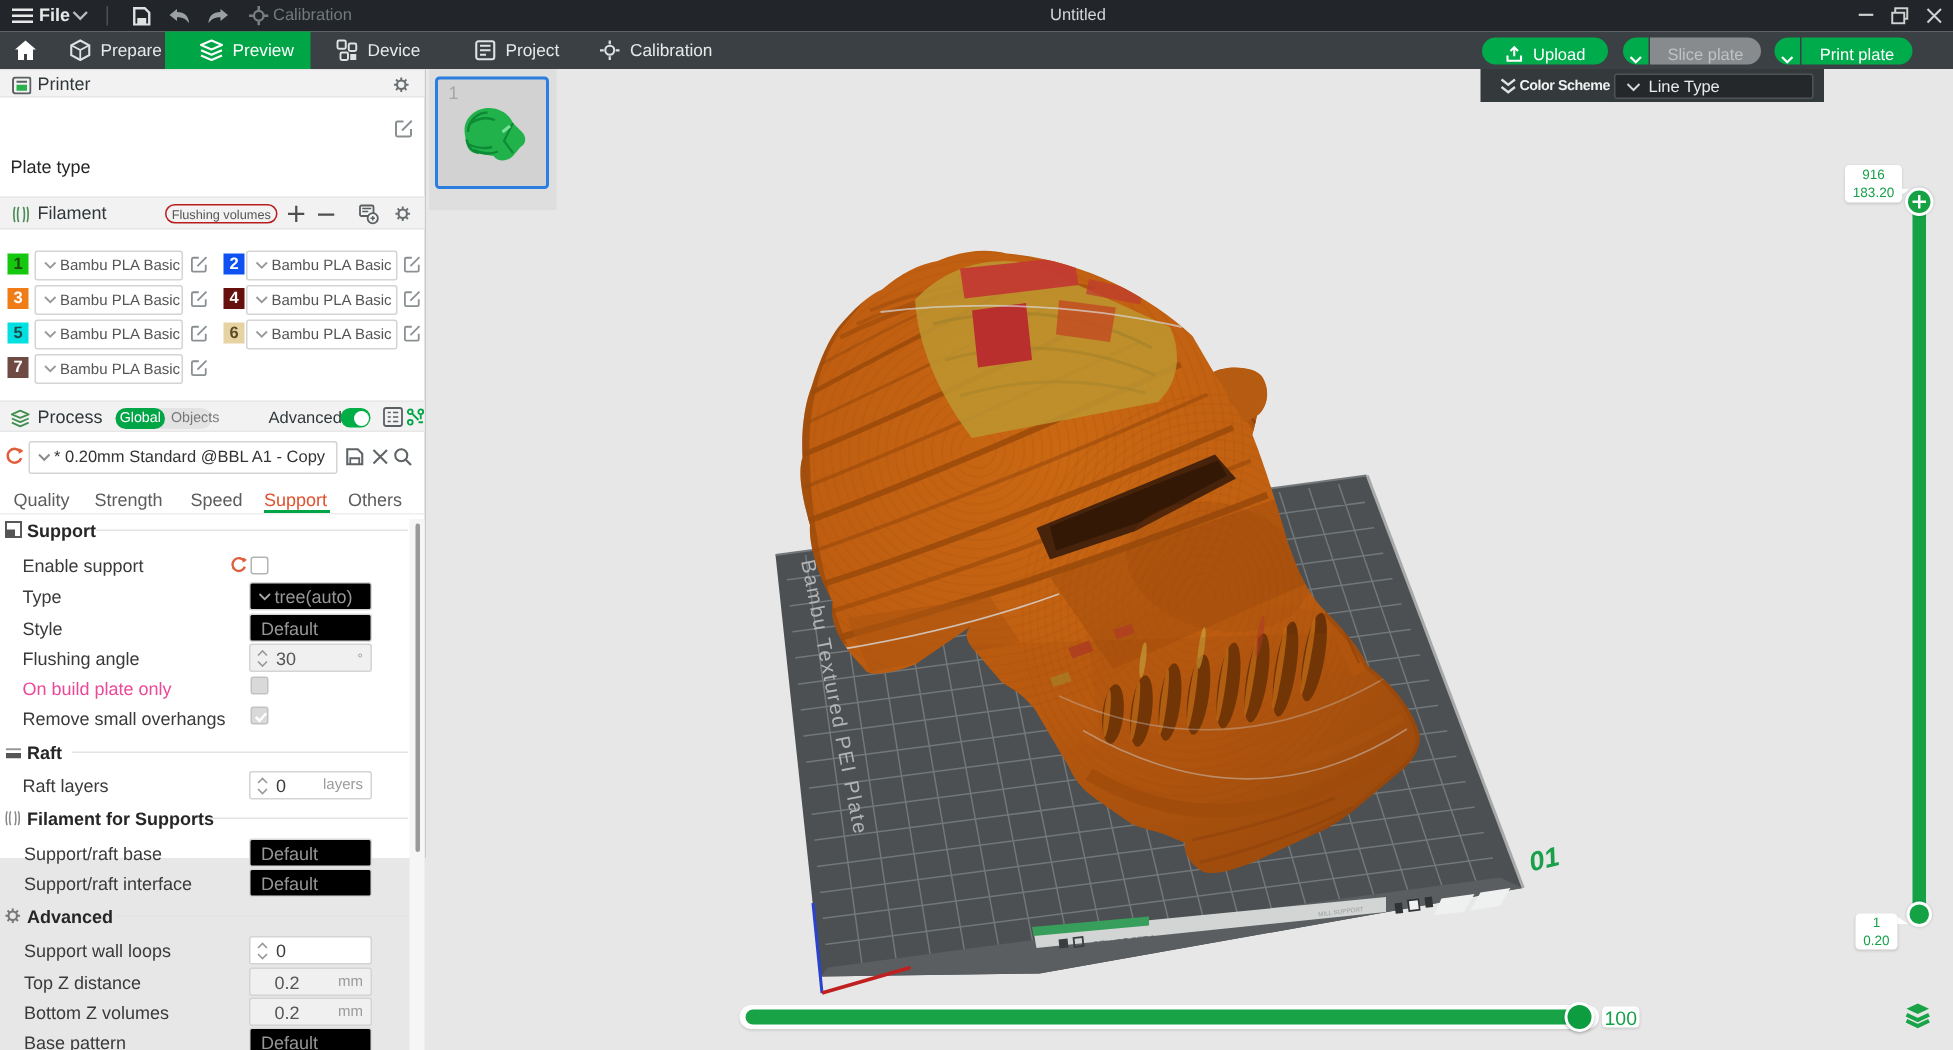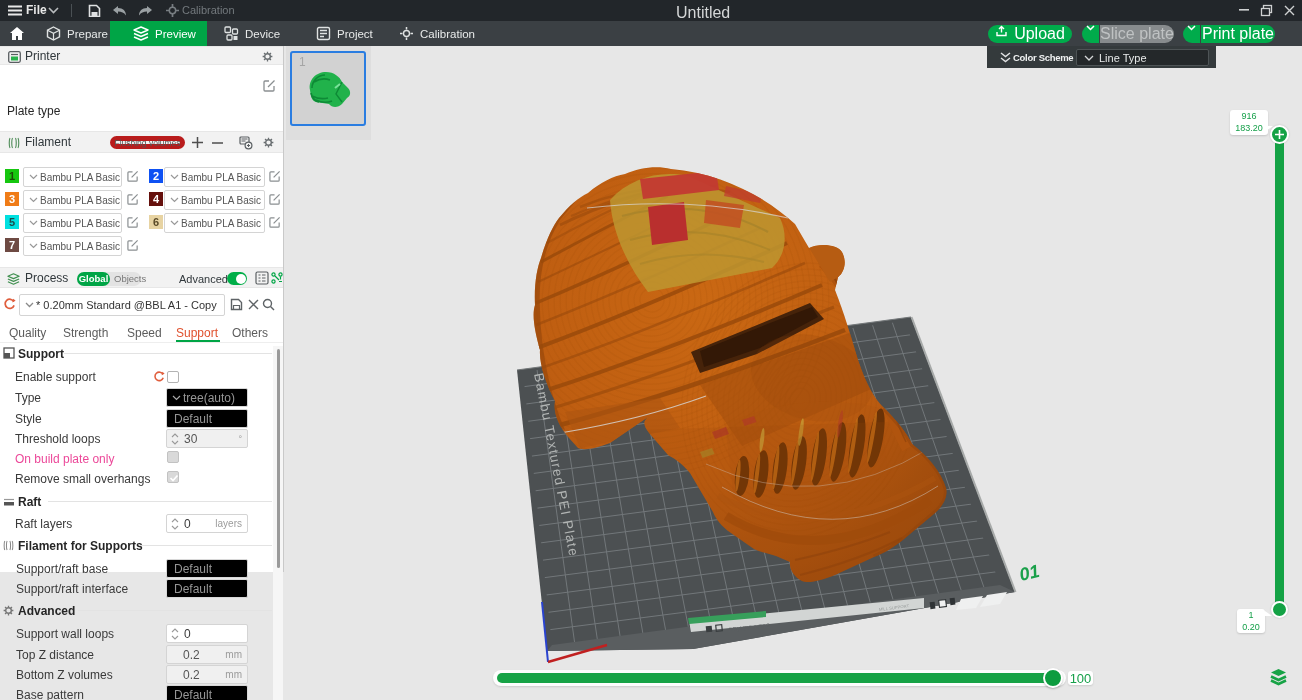--- a/index.html
+++ b/index.html
@@ -16,21 +16,21 @@
 .chev{margin:0 2px 0 5px;flex:none}
 .lbl{position:absolute;font-size:12px;color:#3a3a3a;white-space:nowrap}
 .sect{position:absolute;font-size:12px;font-weight:bold;color:#262626;white-space:nowrap}
 .sline{position:absolute;height:1px;background:#e3e3e3}
 .cb{position:absolute;width:12px;height:12px;border:1px solid #b3b3b3;border-radius:2px;background:#fff}
 .cb.dis{background:#d9d9d9;border-color:#c2c2c2}
 .spin{position:absolute;background:#fff;border:1px solid #d4d4d4;border-radius:2px;font-size:12px;color:#3a3a3a;display:flex;align-items:center}
 .spin.dis{background:#f0f0f0;color:#969696}
 .etab{position:absolute;font-size:12px;color:#5c5c5c}
 #vp{position:absolute;left:285px;top:46px;width:1017px;height:654px;background:#e7e7e7}
-.grnbtn{position:absolute;top:25px;height:18px;background:#00a94a;border-radius:9px;color:#fff;font-size:16px;display:flex;align-items:flex-start;justify-content:center}
+.grnbtn{position:absolute;top:25px;height:18px;background:#00a94a;border-radius:9px;color:#fff;font-size:11px;display:flex;align-items:flex-end;justify-content:center}
 </style>
 </head>
 <body>
 <div id="titlebar">
  <svg class="abs" style="left:8px;top:5px" width="14" height="11">
       <path d="M0 1.5h14M0 5.5h14M0 9.5h14" stroke="#e8e8e8" stroke-width="1.8"></path>
     </svg>
  <div class="abs" style="left:26px;top:3px;font-size:12px;font-weight:bold;color:#e8e8e8">File</div>
  <svg class="abs" style="left:48px;top:7px" width="11" height="7">
       <path d="M1 1l4.5 4.5L10 1" stroke="#b9bcbe" stroke-width="1.6" fill="none"></path>
@@ -44,21 +44,21 @@
       <path d="M6 1L1 5l5 4V6.5c3.5 0 6 1 8 4 0-4.5-3-7.5-8-7.5z" fill="#9aa0a3"></path>
     </svg>
  <svg class="abs" style="left:138px;top:5px" width="15" height="12">
       <path d="M9 1l5 4-5 4V6.5c-3.5 0-6 1-8 4 0-4.5 3-7.5 8-7.5z" fill="#9aa0a3"></path>
     </svg>
  <svg class="abs" style="left:166px;top:4px" width="13" height="13">
       <circle cx="6.5" cy="6.5" r="3.2" fill="none" stroke="#787e82" stroke-width="1.5"></circle>
       <path d="M6.5 0v3M6.5 10v3M0 6.5h3M10 6.5h3" stroke="#787e82" stroke-width="1.7"></path>
     </svg>
  <div class="abs" style="left:182px;top:4px;font-size:11px;color:#73797d">Calibration</div>
- <div class="abs" style="left:676px;top:4px;font-size:16px;color:#d4d6d7">Untitled</div>
+ <div class="abs" style="left:700px;top:4px;font-size:11px;color:#d4d6d7">Untitled</div>
  <svg class="abs" style="left:1239px;top:9px" width="10" height="2">
       <rect width="10" height="1.6" fill="#cfd1d2"></rect>
     </svg>
  <svg class="abs" style="left:1260px;top:4px" width="13" height="13">
       <rect x="3.5" y="1.5" width="8" height="7" fill="none" stroke="#cfd1d2" stroke-width="1.3"></rect>
       <rect x="1.5" y="4.5" width="8" height="7" fill="#22262a" stroke="#cfd1d2" stroke-width="1.3"></rect>
     </svg>
  <svg class="abs" style="left:1284px;top:5px" width="11" height="11">
       <path d="M1 1l9 9M10 1l-9 9" stroke="#cfd1d2" stroke-width="1.4"></path>
     </svg>
@@ -139,21 +139,21 @@
  <svg class="abs" style="left:263px;top:33px" width="13" height="13" viewBox="0 0 13 13">
       <path d="M11 7v4a1 1 0 01-1 1H2a1 1 0 01-1-1V3a1 1 0 011-1h4" fill="none" stroke="#8a8f91" stroke-width="1.3"></path>
       <path d="M5 8l6.5-6.5" stroke="#8a8f91" stroke-width="1.3"></path>
     </svg>
  <div class="lbl" style="left:7px;top:58px;color:#262626">Plate type</div>
  <div class="shdr" style="top:85px;height:22px">
   <svg class="abs" style="left:8px;top:5px" width="12" height="12" viewBox="0 0 12 12">
         <path d="M2 1c-1 1.6-1 8.4 0 10M4.5 1c-1 1.6-1 8.4 0 10M7.5 1c1 1.6 1 8.4 0 10M10 1c1 1.6 1 8.4 0 10" fill="none" stroke="#4d8b57" stroke-width="1.1"></path>
       </svg>
   <span class="stitle">Filament</span>
-  <div class="abs" style="left:110px;top:4px;width:75px;height:13px;border:5px solid #b91c1c;border-radius:7px;font-size:8.5px;color:#555;display:flex;align-items:center;justify-content:center;white-space:nowrap">Flushing volumes</div>
+  <div class="abs" style="left:110px;top:4px;width:75px;height:13px;border:1px solid #b91c1c;border-radius:7px;font-size:8.5px;color:#555;display:flex;align-items:center;justify-content:center;white-space:nowrap">Flushing volumes</div>
   <svg class="abs" style="left:192px;top:5px" width="11" height="11">
         <path d="M5.5 0v11M0 5.5h11" stroke="#4e4e4e" stroke-width="1.5"></path>
       </svg>
   <svg class="abs" style="left:212px;top:10px" width="11" height="2">
         <path d="M0 1h11" stroke="#4e4e4e" stroke-width="1.5"></path>
       </svg>
   <svg class="abs" style="left:239px;top:4px" width="14" height="14" viewBox="0 0 14 14">
         <rect x="1" y="1" width="9" height="7" rx="1" fill="none" stroke="#5a5f62" stroke-width="1.2"></rect>
         <path d="M2.5 3h6M2.5 5h4" stroke="#5a5f62" stroke-width="1"></path>
         <circle cx="9.5" cy="9.5" r="3.4" fill="#f2f2f2" stroke="#5a5f62" stroke-width="1.2"></circle>
@@ -224,21 +224,21 @@
         <path d="M11 7v4a1 1 0 01-1 1H2a1 1 0 01-1-1V3a1 1 0 011-1h4" fill="none" stroke="#8a8f91" stroke-width="1.3"></path>
         <path d="M5 8l6.5-6.5" stroke="#8a8f91" stroke-width="1.3"></path>
       </svg>
  </div>
  <div class="shdr" style="top:221px;height:21px">
   <svg class="abs" style="left:7px;top:5px" width="13" height="12" viewBox="0 0 16 15">
         <path d="M8 1l7 3-7 3-7-3zM1 7.5l7 3 7-3M1 11l7 3 7-3" fill="none" stroke="#3f8f4f" stroke-width="1.5" stroke-linejoin="round"></path>
       </svg>
   <span class="stitle">Process</span>
   <div class="abs" style="left:77px;top:3.5px;width:64px;height:14px;background:#e3e3e3;border-radius:8px;font-size:9.5px;color:#777;white-space:nowrap">
-        <div style="position:absolute;left:0;top:0;width:33px;height:14px;background:#00a546;border-radius:8px;color:#fff;font-weight:bold;display:flex;align-items:center;justify-content:center">Global</div>
+        <div style="position:absolute;left:0;top:0;width:33px;height:14px;background:#00a546;border-radius:8px;color:#fff;font-weight:normal;display:flex;align-items:center;justify-content:center">Global</div>
         <div style="position:absolute;left:37px;top:1.5px">Objects</div>
       </div>
   <div class="abs" style="left:179px;top:5px;font-size:11px;color:#30373b">Advanced</div>
   <div class="abs" style="left:227px;top:4px;width:20px;height:13px;background:#00ae48;border-radius:7px">
         <div style="position:absolute;right:1.5px;top:1.5px;width:10px;height:10px;background:#fff;border-radius:50%"></div>
       </div>
   <svg class="abs" style="left:255px;top:3px" width="14" height="14" viewBox="0 0 14 14">
         <rect x="1" y="1" width="12" height="12" rx="1.5" fill="none" stroke="#5a5f62" stroke-width="1.2"></rect>
         <path d="M3.5 4h2M7 4h3.5M3.5 7h2M7 7h3.5M3.5 10h2M7 10h3.5" stroke="#5a5f62" stroke-width="1.1"></path>
       </svg>
@@ -291,21 +291,21 @@
       </svg>
  <div class="cb" style="left:167px;top:325px"></div>
  <div class="lbl" style="left:15px;top:345px;color:#3a3a3a">Type</div>
  <div class="combo dis" style="left:166px;top:342px;width:82px;height:19px"><svg class="chev" width="9" height="6">
           <path d="M1 1l3.5 3.5L8 1" stroke="#a8a8a8" stroke-width="1.2" fill="none"></path>
         </svg>tree(auto)</div>
  <div class="lbl" style="left:15px;top:366px;color:#3a3a3a">Style</div>
  <div class="combo dis" style="left:166px;top:363px;width:82px;height:19px">
         <span style="margin-left:7px">Default</span>
       </div>
- <div class="lbl" style="left:15px;top:386px;color:#3a3a3a">Threshold loops</div>
+ <div class="lbl" style="left:15px;top:386px;color:#3a3a3a">Flushing angle</div>
  <div class="spin dis" style="left:166px;top:383px;width:82px;height:19px;background:#f0f0f0">
         <svg style="margin:0 5px 0 4px" width="8" height="12">
           <path d="M1 4l3-3 3 3" stroke="#999" stroke-width="1.1" fill="none"></path>
           <path d="M1 8l3 3 3-3" stroke="#999" stroke-width="1.1" fill="none"></path>
         </svg>
         <span style="color:#555">30</span>
         <span style="margin-left:auto;margin-right:5px;color:#999;font-size:9px">°</span>
       </div>
  <div class="lbl" style="left:15px;top:406px;color:#ec4899">On build plate only</div>
  <div class="cb dis" style="left:167px;top:405px"></div>

